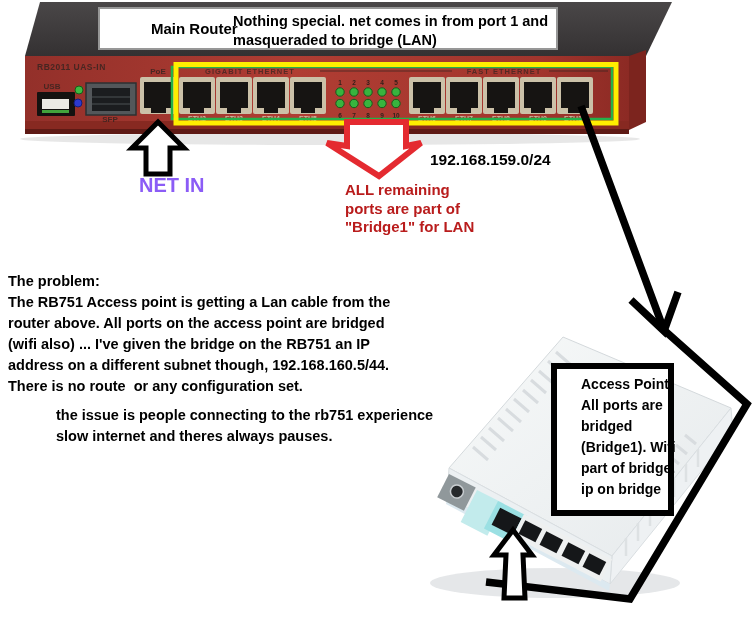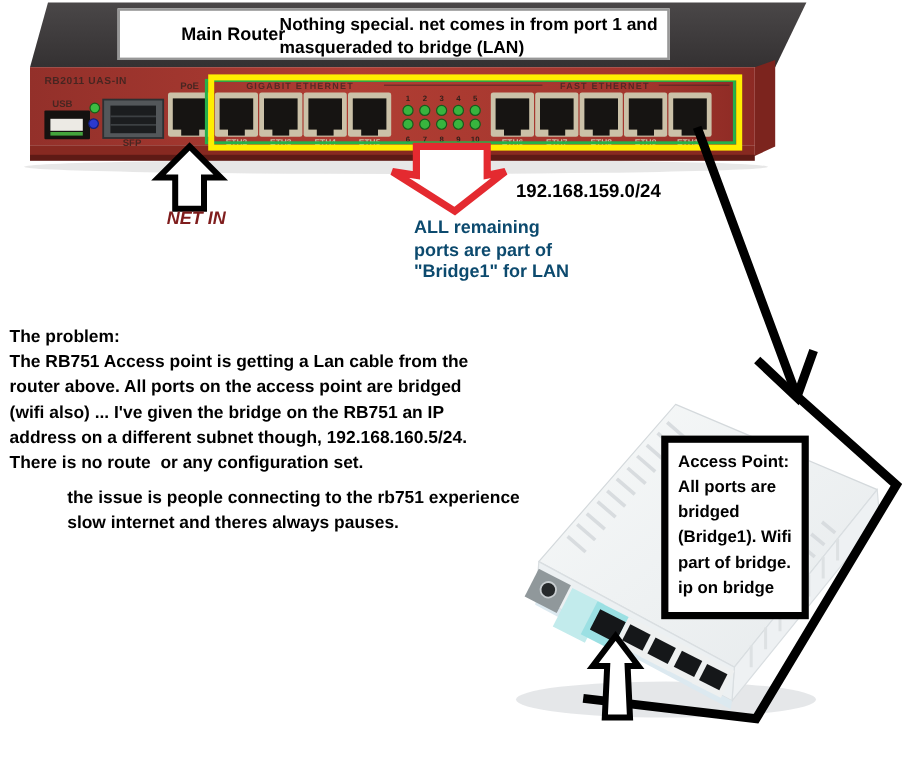--- a/index.html
+++ b/index.html
@@ -6,28 +6,28 @@
   body{width:755px;height:640px;background:#fff;position:relative;overflow:hidden;
        font-family:"Liberation Sans",sans-serif;}
   #scene{position:absolute;left:0;top:0;width:755px;height:640px;}
   svg{position:absolute;left:0;top:0;}
   svg text{font-family:"Liberation Sans",sans-serif;}
   .txt{position:absolute;font-weight:bold;white-space:pre;color:#000;}
   #callout-box{position:absolute;left:98px;top:7px;width:460px;height:43px;background:#fff;
                border:2px solid #979797;box-sizing:border-box;}
   #callout-title{position:absolute;left:27px;top:11px;font-size:15px;}
   #callout-body{position:absolute;left:133px;top:3px;font-size:14.5px;line-height:19px;}
-  #net-in-label{left:139px;top:174px;font-size:15px;color:#7f1d1d;font-style:italic;}
+  #net-in-label{left:139px;top:174px;font-size:20px;color:#8b5cf6;}
   #subnet-label{left:430px;top:151px;font-size:15.5px;}
-  #bridge-note{left:345px;top:181px;font-size:15px;line-height:18.5px;color:#0c4a6e;}
+  #bridge-note{left:345px;top:181px;font-size:15px;line-height:18.5px;color:#b91c1c;}
   #problem-text{left:8px;top:271px;font-size:14.5px;line-height:21px;}
   #issue-text{left:8px;top:405px;font-size:14.5px;line-height:21px;margin-left:48px;}
   #question-text{left:8px;top:458px;font-size:14.5px;line-height:21px;}
   #ap-note-box{position:absolute;left:551px;top:363px;width:123px;height:153px;background:#fff;
-               border:6px solid #000;box-sizing:border-box;padding:5px 0 0 8px;}
+               border:6px solid #000;box-sizing:border-box;padding:5px 0 0 24px;}
   #ap-note-text{font-weight:bold;font-size:14px;line-height:21px;white-space:pre;color:#000;}
 </style>
 </head>
 <body>
 
 <div id="scene">
 
 <svg width="755" height="640" viewBox="0 0 755 640">
   <defs>
     <linearGradient id="gTop" x1="0" y1="0" x2="0" y2="1">
@@ -231,21 +231,21 @@
 
   <div id="net-in-label" class="txt">NET IN</div>
   <div id="subnet-label" class="txt">192.168.159.0/24</div>
   <div id="bridge-note" class="txt">ALL remaining
 ports are part of
 "Bridge1" for LAN</div>
   <div id="problem-text" class="txt">The problem:
 The RB751 Access point is getting a Lan cable from the
 router above. All ports on the access point are bridged
 (wifi also) ... I've given the bridge on the RB751 an IP
-address on a different subnet though, 192.168.160.5/24.
+address on a different subnet though, 192.168.160.5/44.
 There is no route  or any configuration set.</div>
   <div id="issue-text" class="txt">the issue is people connecting to the rb751 experience
 slow internet and theres always pauses.</div>
 
   <div id="ap-note-box">
     <div id="ap-note-text">Access Point:
 All ports are
 bridged
 (Bridge1). Wifi
 part of bridge.

